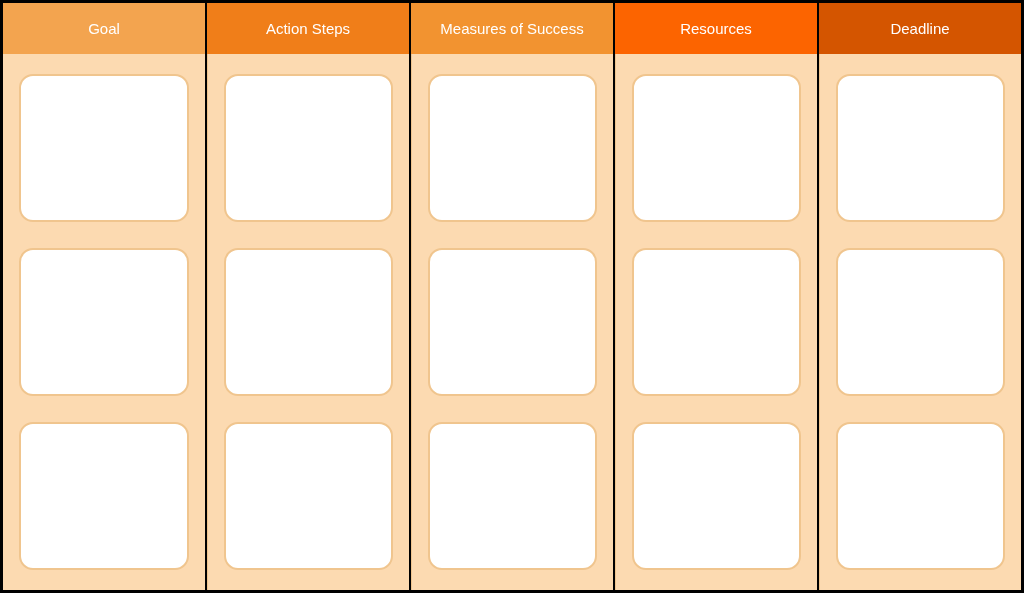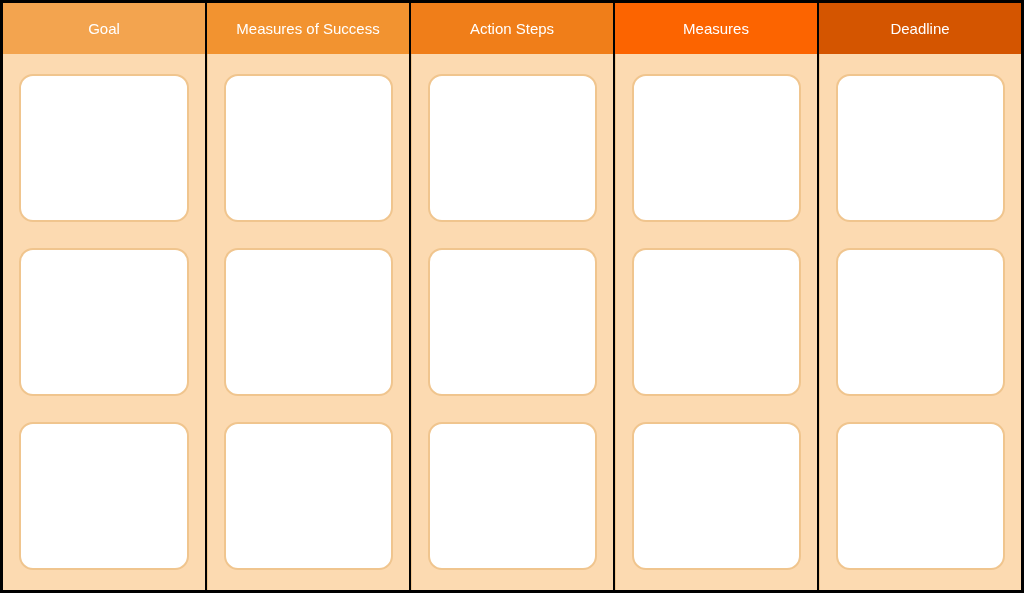--- a/index.html
+++ b/index.html
@@ -73,45 +73,45 @@
     <div class="header">
       <span>Goal</span>
     </div>
     <div class="body">
       <div class="card"></div>
       <div class="card"></div>
       <div class="card"></div>
     </div>
   </div>
 
+  <div class="column col2">
+    <div class="header">
+      <span>Action Steps</span>
+    </div>
+    <div class="body">
+      <div class="card"></div>
+      <div class="card"></div>
+      <div class="card"></div>
+    </div>
+  </div>
+
   <div class="column col1">
     <div class="header">
       <span>Measures of Success</span>
     </div>
     <div class="body">
       <div class="card"></div>
       <div class="card"></div>
       <div class="card"></div>
     </div>
   </div>
 
-  <div class="column col2">
-    <div class="header">
-      <span>Action Steps</span>
-    </div>
-    <div class="body">
-      <div class="card"></div>
-      <div class="card"></div>
-      <div class="card"></div>
-    </div>
-  </div>
-
   <div class="column col3">
     <div class="header">
-      <span>Measures</span>
+      <span>Resources</span>
     </div>
     <div class="body">
       <div class="card"></div>
       <div class="card"></div>
       <div class="card"></div>
     </div>
   </div>
 
   <div class="column col4">
     <div class="header">

